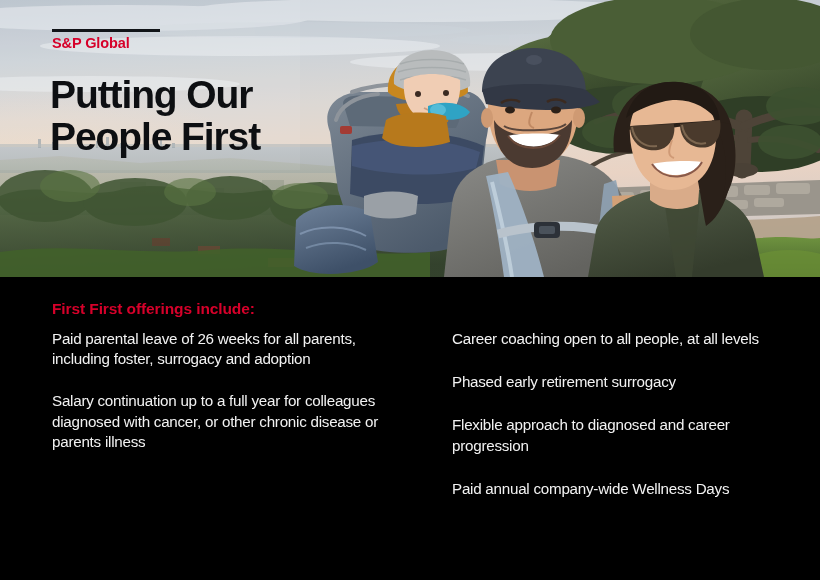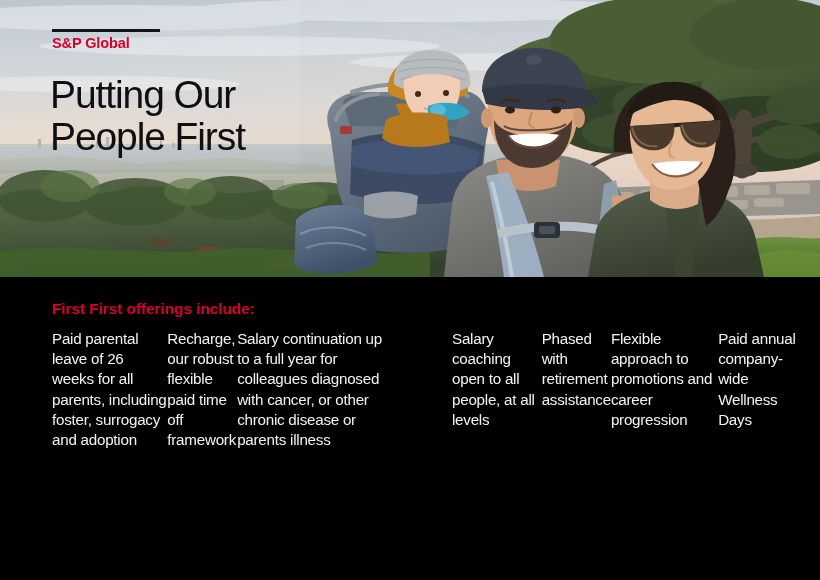--- a/index.html
+++ b/index.html
@@ -43,21 +43,21 @@
     line-height:1.05;
     white-space:nowrap;
   }
 
   
   .headline {
     position:absolute; left:50px; top:74px;
     z-index:40;
     color:#0d0f12;
     font-size:39px;
-    font-weight:normal;
+    font-weight:bold;
     line-height:1.08;
     letter-spacing:-1.1px;
   }
   .headline .l2 { display:block;text-align:right; }
 
   
   .panel {
     position:absolute; left:0; top:277px;
     width:820px; height:303px;
     background:#000;
@@ -70,21 +70,21 @@
     letter-spacing:-0.1px;
     white-space:nowrap;
   }
   .cols {
     position:absolute; left:0; top:52px;
     width:820px;
     display:flex;
   }
   .col {
     display:flex;
-    flex-direction:row;
+    flex-direction:column;
   }
   .col-left  { width:400px; padding-left:52px; padding-right:10px; }
   .col-right { width:420px; padding-left:52px; padding-right:20px; }
 
   .offer {
     color:#f2f2f2;
     font-size:15.2px;
     font-weight:500;
     line-height:1.33;
     letter-spacing:-0.25px;
@@ -406,25 +406,24 @@
       <span class="l2">People First</span>
     </div>
   </div>
 
   <div class="panel">
     <div class="panel-heading">First First offerings include:</div>
 
     <div class="cols">
       <div class="col col-left">
         <div class="offer">Paid parental leave of 26 weeks for all parents, including foster, surrogacy and adoption</div>
-        <div class="offer">Recharge, our robust flexible paid time off framework</div>
         <div class="offer">Salary continuation up to a full year for colleagues diagnosed with cancer, or other chronic disease or parents illness</div>
       </div>
       <div class="col col-right">
-        <div class="offer">Salary coaching open to all people, at all levels</div>
-        <div class="offer">Phased with retirement assistance</div>
-        <div class="offer">Flexible approach to promotions and career progression</div>
+        <div class="offer">Career coaching open to all people, at all levels</div>
+        <div class="offer">Phased early retirement surrogacy</div>
+        <div class="offer">Flexible approach to diagnosed and career progression</div>
         <div class="offer">Paid annual company-wide Wellness Days</div>
       </div>
     </div>
   </div>
 
 </div>
 
 </body></html>

